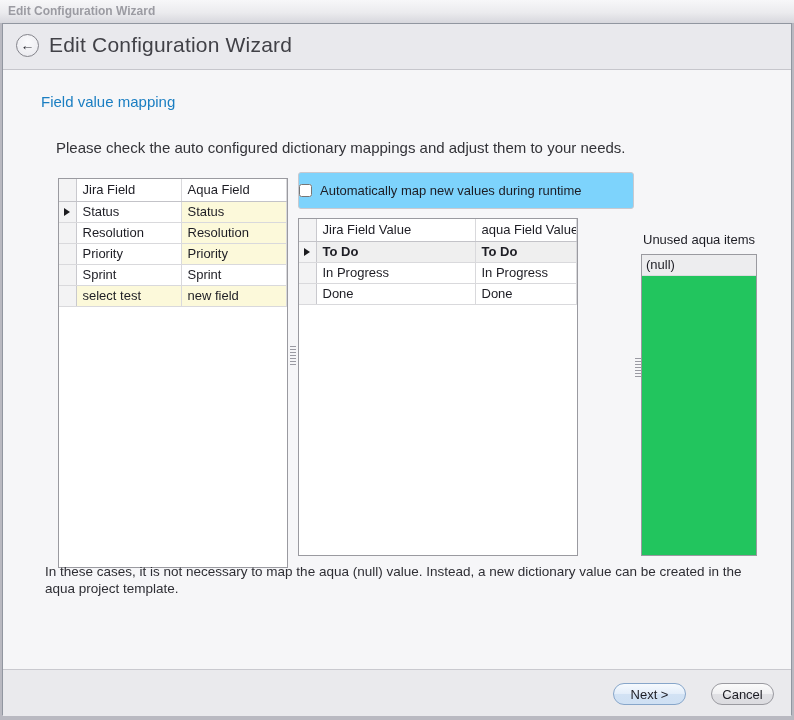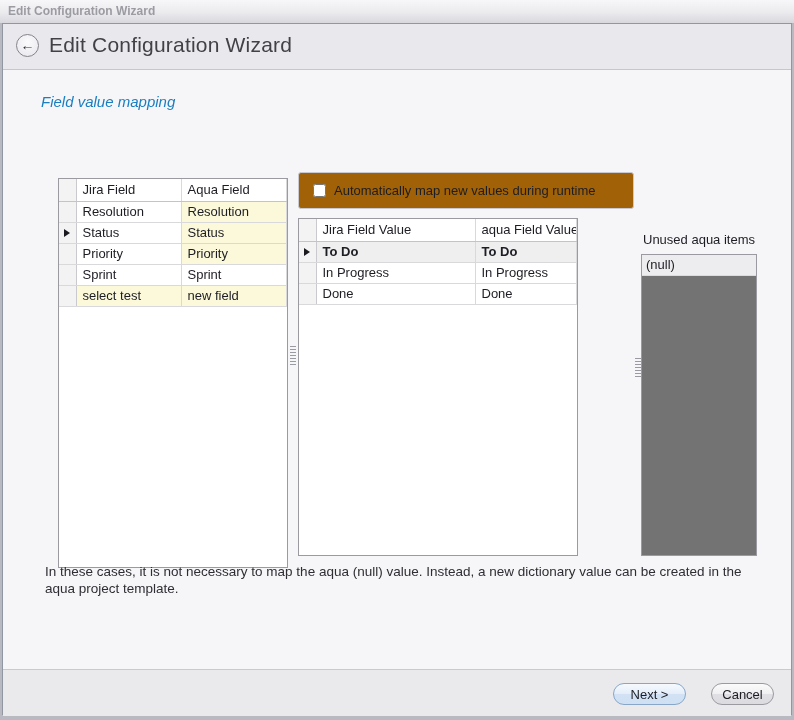--- a/index.html
+++ b/index.html
@@ -32,21 +32,21 @@
     background:radial-gradient(circle at 50% 35%,#fbfbfd,#e7e7ec);
     display:flex;align-items:center;justify-content:center;cursor:pointer;
   }
   .back-glyph{font-size:14px;line-height:1;color:#2f2f36;margin-top:-1px;}
   .header-title{
     position:absolute;left:46px;top:9px;
     font-size:21px;font-weight:300;color:#414147;letter-spacing:0.2px;
   }
   .section-title{
     position:absolute;left:38px;top:69px;
-    font-size:15px;color:#1a7ec2;font-style:italic;
+    font-size:15px;color:#1a7ec2;
   }
   .instruction{
     position:absolute;left:53px;top:115px;
     font-size:15px;color:#333338;
   }
   
   .gridbox{
     position:absolute;box-sizing:border-box;
     background:#ffffff;border:1px solid #9a9aa0;overflow:hidden;
   }
@@ -76,29 +76,29 @@
   .splitter{position:absolute;top:142px;height:390px;width:11px;cursor:col-resize;}
   .splitter.s1{left:284px;}
   .splitter.s2{left:629px;top:194px;height:338px;}
   .grip{position:absolute;left:50%;top:180px;transform:translateX(-50%);}
   .splitter.s2 .grip{top:140px;}
   .grip i{display:block;width:6px;height:1px;background:#9a9aa2;margin:0 0 2px 0;}
   
   .checkbox-panel{
     position:absolute;left:295px;top:148px;width:336px;height:37px;
     box-sizing:border-box;border:1px solid #c9c9cf;border-radius:3px;
-    background:#a16207;display:flex;align-items:center;padding-left:14px;
+    background:#7dd3fc;display:flex;align-items:center;
   }
   .checkbox-panel input{width:13px;height:13px;margin:0 8px 0 0;}
   .checkbox-panel .cb-label{font-size:13px;color:#1d1d24;}
   
   .unused-label{position:absolute;left:640px;top:208px;font-size:13px;color:#1d1d24;}
   .listbox{
     position:absolute;left:638px;top:230px;width:116px;height:302px;
-    box-sizing:border-box;border:1px solid #9a9aa0;background:#737373;
+    box-sizing:border-box;border:1px solid #9a9aa0;background:#22c55e;
   }
   .list-item{
     height:20px;line-height:20px;font-size:13px;color:#1d1d24;
     padding-left:4px;background:#ededef;border-bottom:1px solid #dcdcdf;
   }
   
   .note{
     position:absolute;left:42px;top:539px;width:700px;
     font-size:13.5px;line-height:17px;color:#2e2e34;
   }
@@ -139,47 +139,48 @@
 <div class="win">
 
   <div class="header">
     <div class="back-btn">
       <span class="back-glyph">←</span>
     </div>
     <span class="header-title">Edit Configuration Wizard</span>
   </div>
 
   <div class="section-title">Field value mapping</div>
+  <div class="instruction">Please check the auto configured dictionary mappings and adjust them to your needs.</div>
 
   <div class="gridbox left">
     <table class="grid">
       <colgroup>
           <col style="width:17px">
           <col style="width:105px">
           <col>
         </colgroup>
       <thead>
         <tr>
           <th class="sel"></th>
           <th>Jira Field</th>
           <th>Aqua Field</th>
         </tr>
       </thead>
       <tbody>
         <tr>
-          <td class="sel"></td>
-          <td>Resolution</td>
-          <td class="hl">Resolution</td>
-        </tr>
-        <tr>
           <td class="sel">
               <span class="row-arrow"></span>
             </td>
           <td>Status</td>
           <td class="hl">Status</td>
+        </tr>
+        <tr>
+          <td class="sel"></td>
+          <td>Resolution</td>
+          <td class="hl">Resolution</td>
         </tr>
         <tr>
           <td class="sel"></td>
           <td>Priority</td>
           <td class="hl">Priority</td>
         </tr>
         <tr>
           <td class="sel"></td>
           <td>Sprint</td>
           <td>Sprint</td>

